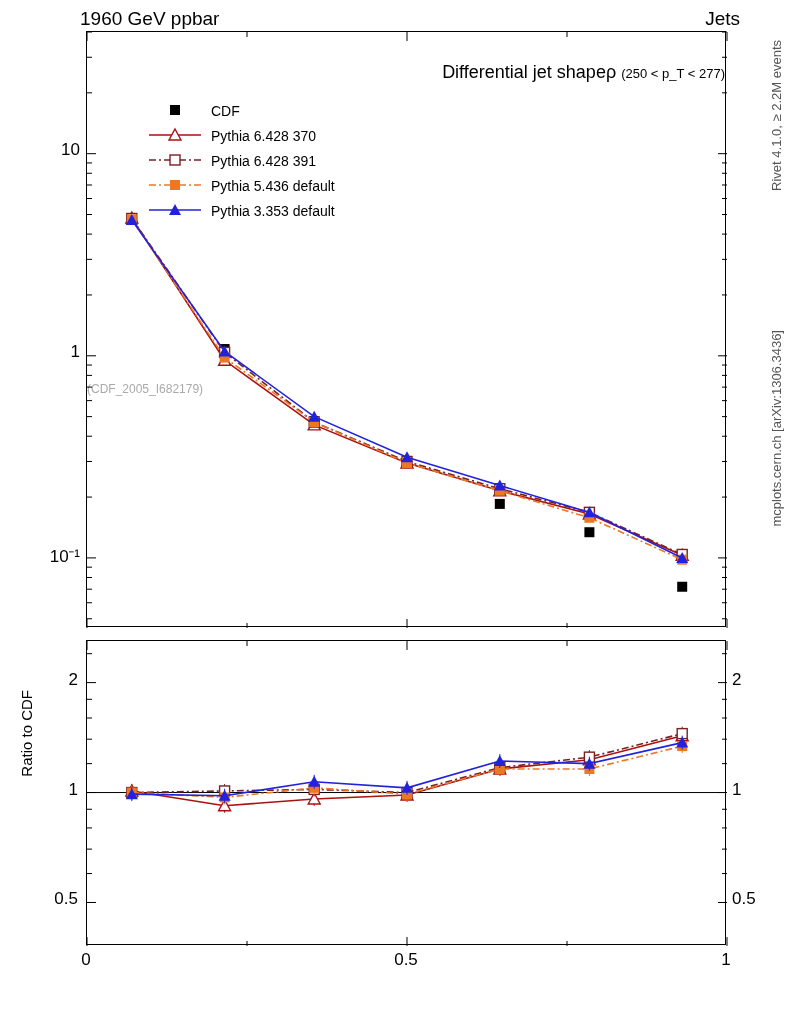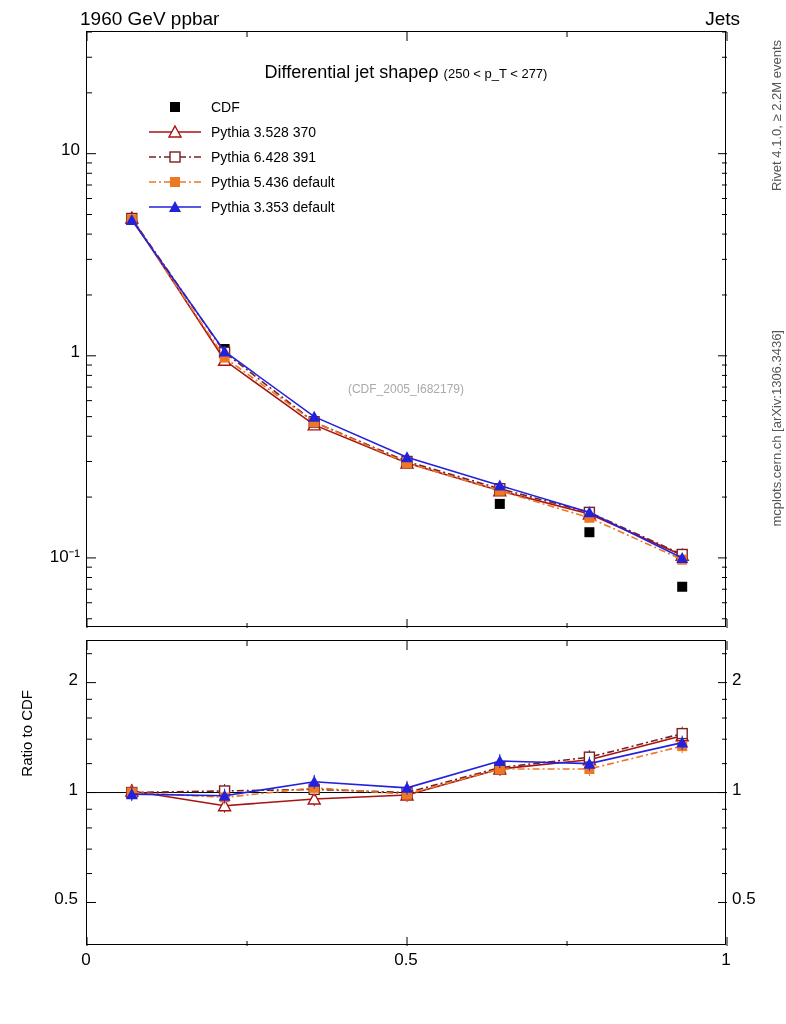--- a/index.html
+++ b/index.html
@@ -7,25 +7,25 @@
   #root{position:relative;width:786px;height:1024px;border-radius:15px;}
   .hdr{position:absolute;font-size:19px;color:#000;}
   #hdr-left{left:80px;top:8px;}
   #hdr-right{right:46px;top:8px;}
   .side{position:absolute;right:4px;font-size:13px;color:#555;writing-mode:vertical-rl;text-orientation:mixed;transform:rotate(180deg);white-space:nowrap;}
   #side-rivet{top:40px;right:2px;}
   #side-arxiv{top:330px;right:2px;}
   .panel{position:absolute;border:1px solid #000;box-sizing:border-box;background:#fff;}
   #main-panel{left:86px;top:31px;width:640px;height:596px;}
   #ratio-panel{left:86px;top:640px;width:640px;height:305px;}
-  .title{position:absolute;left:0;right:0;top:30px;text-align:center;font-size:18px;}
+  .title{position:absolute;left:0;right:0;top:30px;text-align:right;font-size:18px;}
   .title .sub{font-size:13px;}
-  .wmark{position:absolute;left:0;right:0;top:350px;text-align:center;font-size:12px;color:#aaa;}
+  .wmark{position:absolute;left:0;right:0;top:350px;text-align:left;font-size:12px;color:#aaa;}
   .legend{position:absolute;left:60px;top:62px;font-size:14px;}
-  .legend-row{display:flex;align-items:center;height:25px;}
+  .legend-row{display:flex;align-items:flex-end;height:25px;}
   .legend-mark{width:56px;height:18px;position:relative;margin-right:8px;}
   .legend-label{white-space:nowrap;}
   svg{position:absolute;left:0;top:0;overflow:visible;}
   #ylabel-ratio{position:absolute;left:18px;top:690px;font-size:15px;writing-mode:vertical-rl;transform:rotate(180deg);}
   .tk-l{position:absolute;text-align:right;font-size:17px;}
   .tk-r{position:absolute;text-align:left;font-size:17px;}
   .tk-x{position:absolute;text-align:center;font-size:17px;}
 </style>
 </head>
 <body>
@@ -49,21 +49,21 @@
           <div class="legend-mark"><svg width="56" height="18" style="position: static;">
               <rect x="23" y="4" width="10" height="10" fill="#000000"></rect>
             </svg></div>
           <span class="legend-label">CDF</span>
         </div>
         <div class="legend-row">
           <div class="legend-mark"><svg width="56" height="18" style="position: static;">
               <line x1="2" y1="9" x2="54" y2="9" stroke="#aa1111" stroke-width="1.6"></line>
               <polygon points="28,3 34,14 22,14" fill="#fff" stroke="#aa1111" stroke-width="1.4"></polygon>
             </svg></div>
-          <span class="legend-label">Pythia 3.528 370</span>
+          <span class="legend-label">Pythia 6.428 370</span>
         </div>
         <div class="legend-row">
           <div class="legend-mark"><svg width="56" height="18" style="position: static;">
               <line x1="2" y1="9" x2="54" y2="9" stroke="#772222" stroke-width="1.6" stroke-dasharray="7,3,2,3"></line>
               <rect x="23" y="4" width="10" height="10" fill="#fff" stroke="#772222" stroke-width="1.4"></rect>
             </svg></div>
           <span class="legend-label">Pythia 6.428 391</span>
         </div>
         <div class="legend-row">
           <div class="legend-mark"><svg width="56" height="18" style="position: static;">

